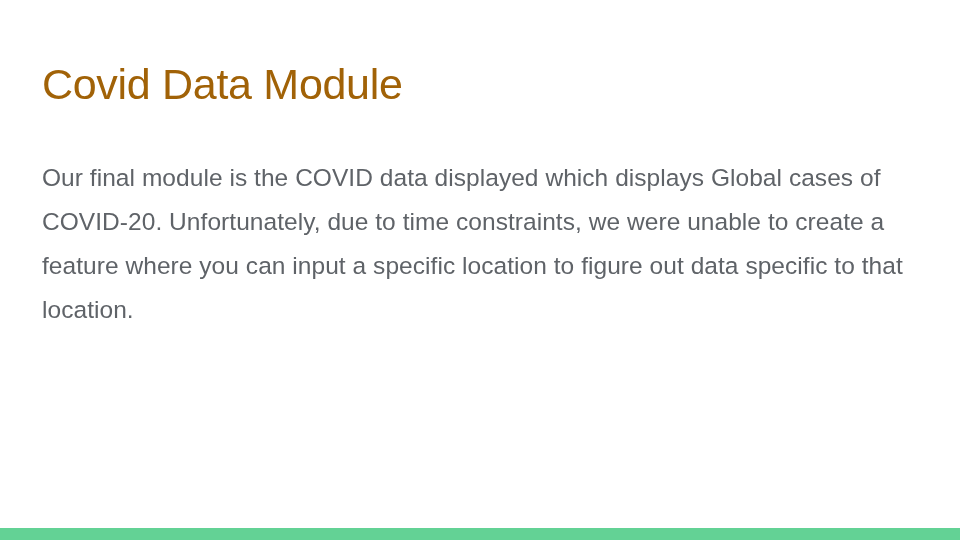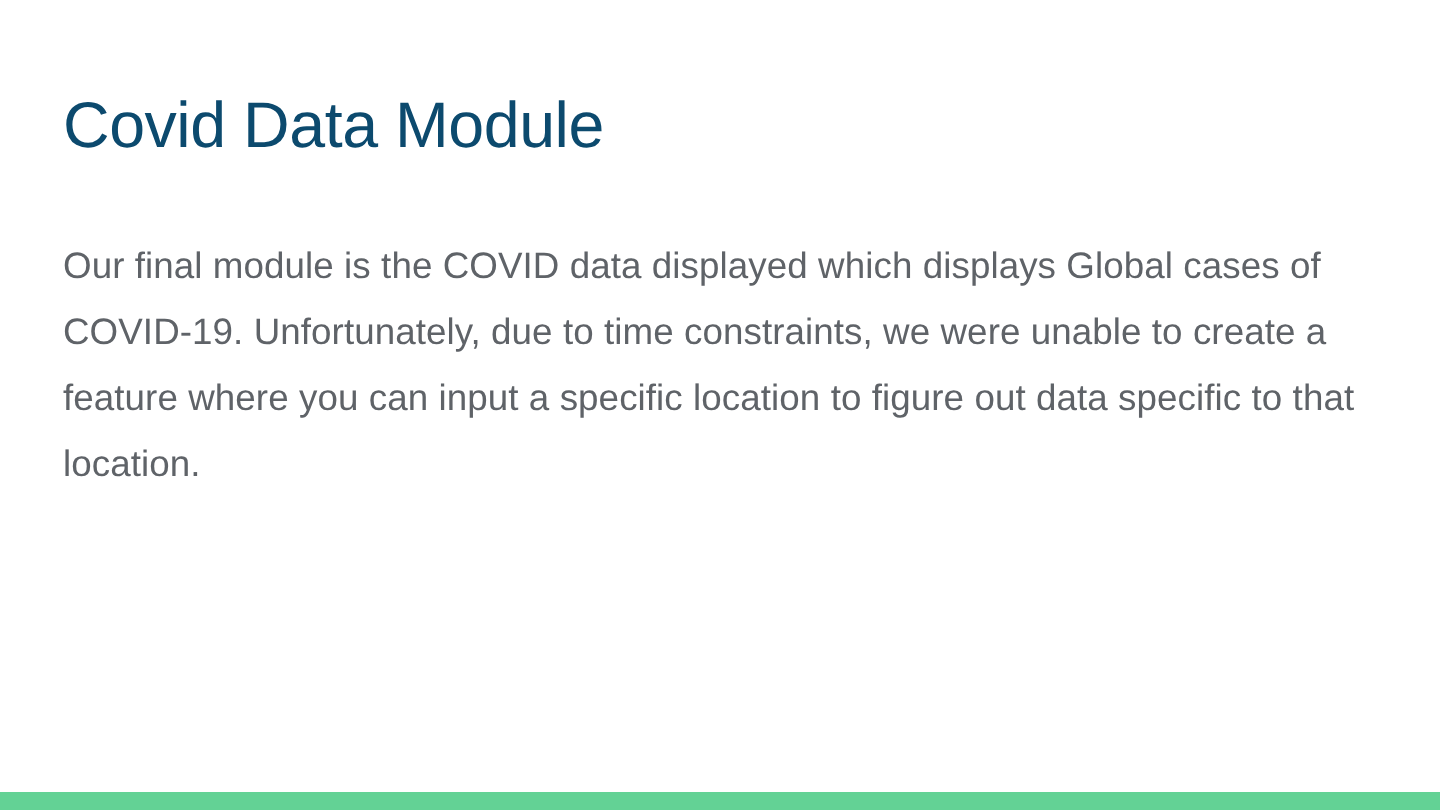--- a/index.html
+++ b/index.html
@@ -26,21 +26,21 @@
     position: absolute;
     left: 42px;
     top: 56px;
     width: 880px;
     margin: 0;
     font-family: "Liberation Sans", sans-serif;
     font-size: 43px;
     font-weight: 400;
     line-height: 56px;
     letter-spacing: -0.3px;
-    color: #0c4a6e;
+    color: #a16207;
     white-space: nowrap;
   }
 
   .slide-paragraph {
     position: absolute;
     left: 42px;
     top: 156px;
     width: 878px;
     margin: 0;
     font-family: "Liberation Sans", sans-serif;
@@ -61,17 +61,17 @@
     background: #63d295;
   }
 </style>
 </head>
 <body>
 
 <div class="slide">
 
   <h1 class="slide-title">Covid Data Module</h1>
 
-  <p class="slide-paragraph">Our final module is the COVID data displayed which displays Global cases of COVID-19. Unfortunately, due to time constraints, we were unable to create a feature where you can input a specific location to figure out data specific to that location.</p>
+  <p class="slide-paragraph">Our final module is the COVID data displayed which displays Global cases of COVID-20. Unfortunately, due to time constraints, we were unable to create a feature where you can input a specific location to figure out data specific to that location.</p>
 
   <div class="accent-bar"></div>
 
 </div>
 
 </body></html>

